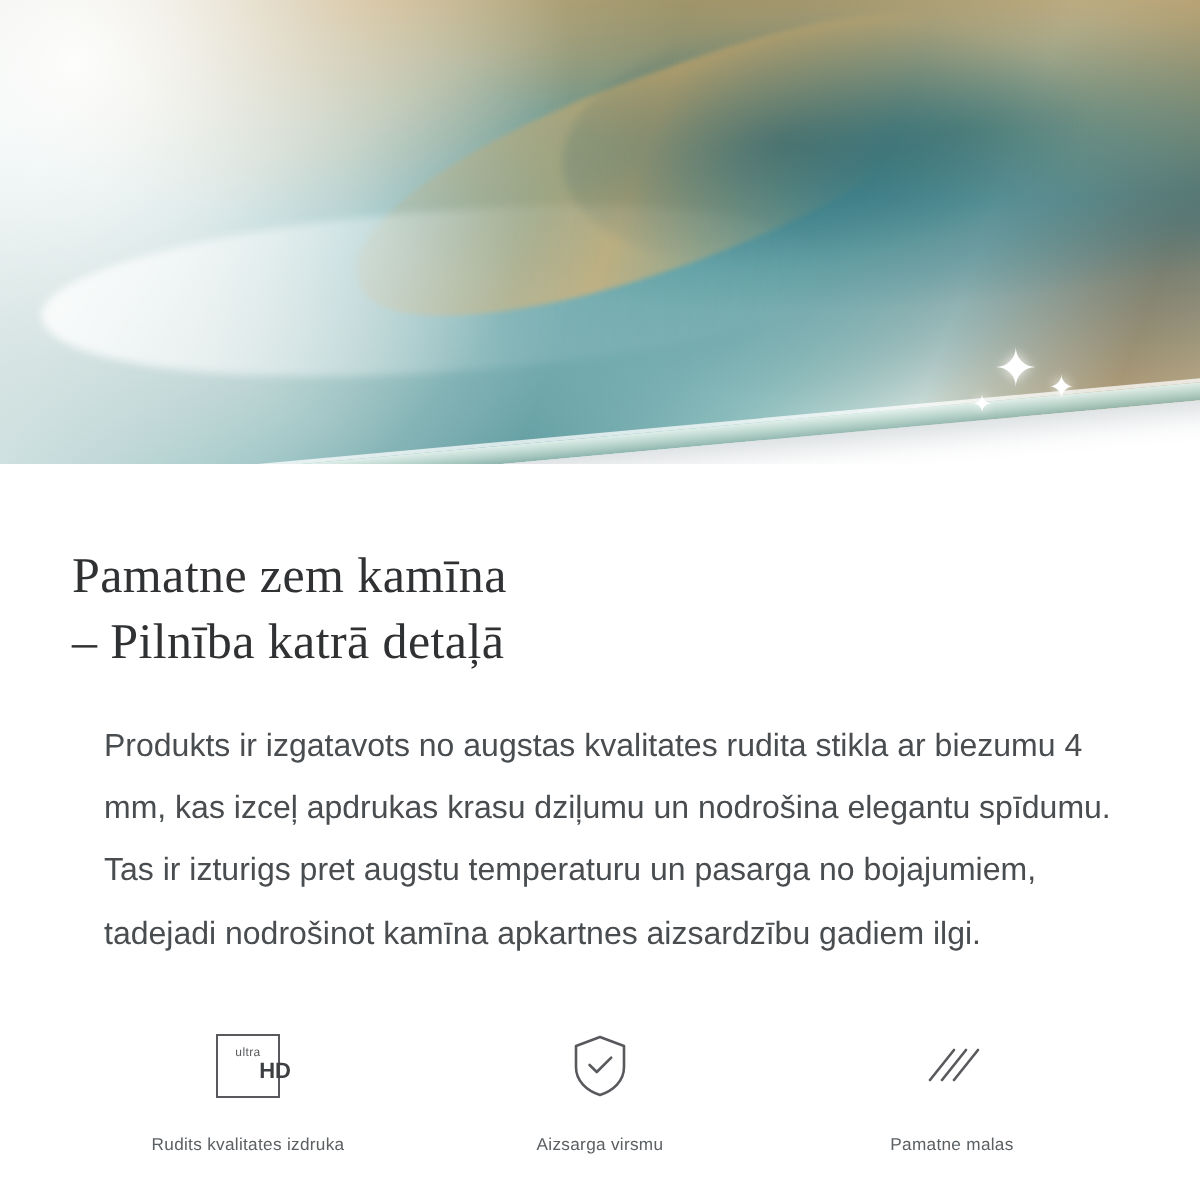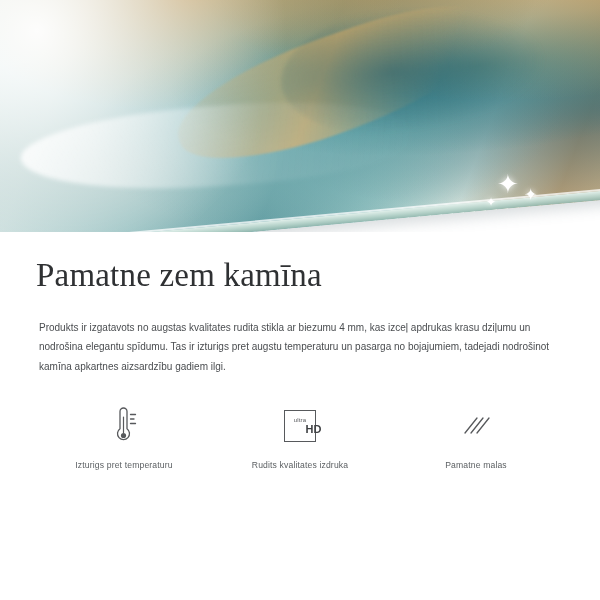--- a/index.html
+++ b/index.html
@@ -110,34 +110,34 @@
   }
   .sparkle.s1 { left: 497px; top: 171px; font-size: 26px; }
   .sparkle.s2 { left: 524px; top: 187px; font-size: 16px; }
   .sparkle.s3 { left: 486px; top: 196px; font-size: 12px; }
 
   
   .content {
     padding: 0 36px;
   }
   .headline {
-    margin: 22px 0 0 0;
+    margin: 40px 0 0 0;
     font-family: "Liberation Serif", serif;
-    font-size: 33px;
+    font-size: 25px;
     line-height: 1.32;
     font-weight: 400;
     color: #2f3133;
     letter-spacing: 0.2px;
   }
   .headline .line2 {
     display: block;
   }
   .paragraph {
-    margin: 20px 0 0 3px;
-    font-size: 10px;
+    margin: 20px 0 0 16px;
+    font-size: 16px;
     line-height: 1.95;
     color: #4a4d50;
     max-width: 534px;
   }
 
   
   .features {
     margin-top: 28px;
     display: grid;
     grid-template-columns: repeat(3, 1fr);
@@ -202,50 +202,47 @@
     </div>
     <span class="sparkle s1">✦</span>
     <span class="sparkle s2">✦</span>
     <span class="sparkle s3">✦</span>
   </div>
 
   <div class="content">
 
     <h1 class="headline">
       <span>Pamatne zem kamīna</span>
+      <span class="line2">– Pilnība katrā detaļā</span>
     </h1>
 
     <p class="paragraph">Produkts ir izgatavots no augstas kvalitates rudita stikla ar biezumu 4 mm, kas izceļ apdrukas krasu dziļumu un nodrošina elegantu spīdumu. Tas ir izturigs pret augstu temperaturu un pasarga no bojajumiem, tadejadi nodrošinot kamīna apkartnes aizsardzību gadiem ilgi.</p>
 
     <div class="features">
 
-      <div class="feature">
-        <div class="feature-icon">
-          <svg width="34" height="40" viewBox="0 0 34 40" fill="none" stroke="#57595c" stroke-width="1.3" stroke-linecap="round">
-            <path d="M13 5.5a3.5 3.5 0 0 1 7 0v17.2a6 6 0 1 1-7 0z"></path>
-            <line x1="16.5" y1="11" x2="16.5" y2="26.5" stroke-width="1.2"></line>
-            <circle cx="16.5" cy="29.5" r="2.6" fill="#57595c" stroke="none"></circle>
-            <line x1="23.5" y1="8.5" x2="28.5" y2="8.5"></line>
-            <line x1="23.5" y1="13" x2="27" y2="13"></line>
-            <line x1="23.5" y1="17.5" x2="28.5" y2="17.5"></line>
-          </svg>
-        </div>
-        <div class="feature-label">Izturigs pret temperaturu</div>
-      </div>
 
       <div class="feature">
         <div class="feature-icon">
           <div class="ultrahd-box">
             <span class="u-top">ultra</span>
             <span class="u-bot">HD</span>
           </div>
         </div>
         <div class="feature-label">Rudits kvalitates izdruka</div>
       </div>
 
+      <div class="feature">
+        <div class="feature-icon">
+          <svg width="34" height="40" viewBox="0 0 34 40" fill="none" stroke="#57595c" stroke-width="1.3" stroke-linejoin="round" stroke-linecap="round">
+            <path d="M17 5.5 29 10v10.5c0 7-5.3 11.8-12 14-6.7-2.2-12-7-12-14V10z"></path>
+            <polyline points="11.8,19.5 15.4,23 22.6,15.8"></polyline>
+          </svg>
+        </div>
+        <div class="feature-label">Aizsarga virsmu</div>
+      </div>
 
 
       <div class="feature">
         <div class="feature-icon">
           <svg width="38" height="30" viewBox="0 0 38 30" fill="none" stroke="#57595c" stroke-width="1.3" stroke-linecap="round">
             <line x1="8" y1="22" x2="20" y2="7"></line>
             <line x1="14" y1="22" x2="26" y2="7"></line>
             <line x1="20" y1="22" x2="32" y2="7"></line>
           </svg>
         </div>

